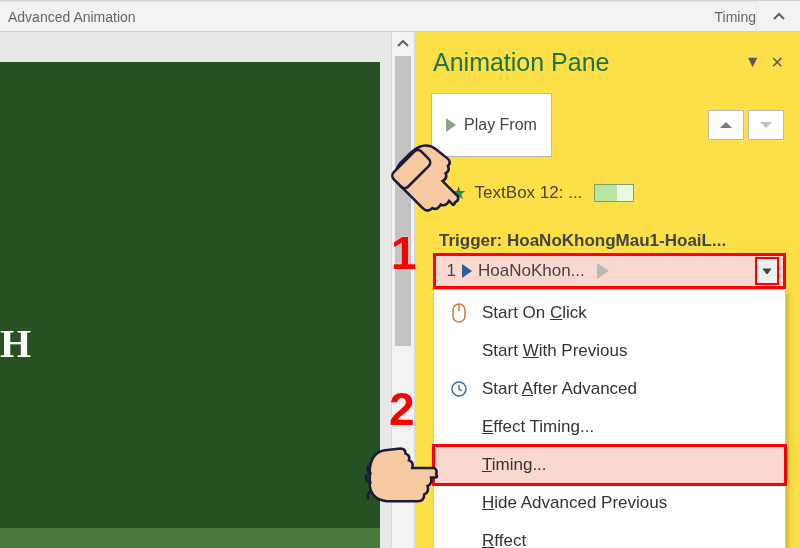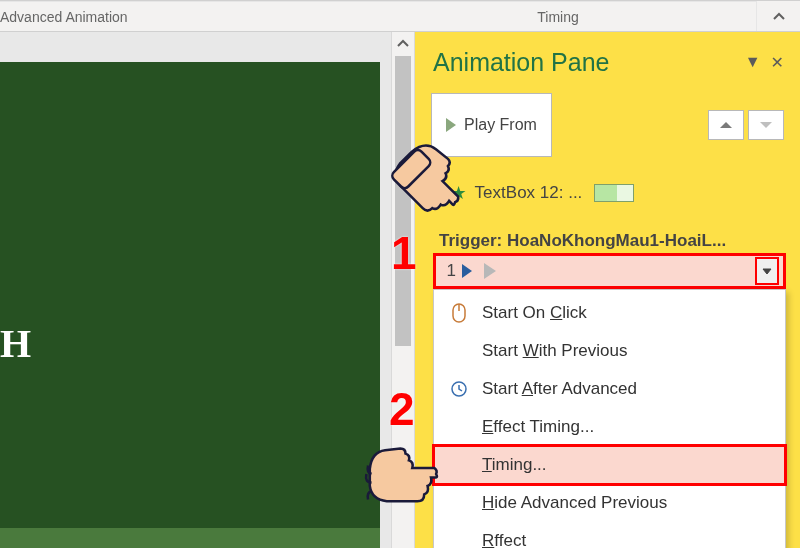--- a/index.html
+++ b/index.html
@@ -9,25 +9,25 @@
     display: flex;
     height: 32px;
     background: #f3f2f1;
     border-top: 1px solid #d0d0d0;
     border-bottom: 1px solid #d0d0d0;
     color: #666;
     font-size: 14px;
   }
   .ribbon-group {
     flex: 1;
-    text-align: center;
+    text-align: right;
     line-height: 30px;
     border-top: 1px solid #e6e6e6;
   }
-  .ribbon-group.adv { flex: 0 0 360px; text-align: left; }
+  .ribbon-group.adv { flex: 0 0 360px; text-align: left; padding-left: 8px; }
   .ribbon-collapse {
     width: 44px;
     text-align: center;
     line-height: 30px;
     border-left: 1px solid #e6e6e6;
   }
   .ribbon-collapse svg { vertical-align: middle; }
 
   .workspace {
     display: flex;
@@ -304,20 +304,21 @@
             <span class="tb-a"></span>
             <span class="tb-b"></span>
           </span>
       </div>
 
       <div class="trigger-label">Trigger: HoaNoKhongMau1-HoaiL...</div>
 
       <div class="selected-item">
         <span class="num">1</span>
         <span class="play-mini"></span>
+        <span>HoaNoKhon...</span>
         <span class="empty-tri"></span>
         <span class="dd-btn">
           <svg width="12" height="12" viewBox="0 0 12 12" fill="#444">
               <path d="M2 4 L10 4 L6 9 Z"></path>
             </svg>
         </span>
       </div>
 
       <div class="context-menu">
         <div class="menu-item">

